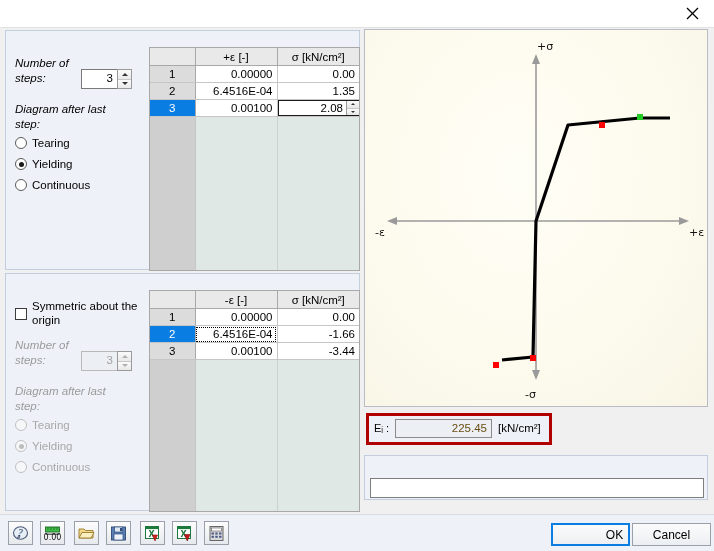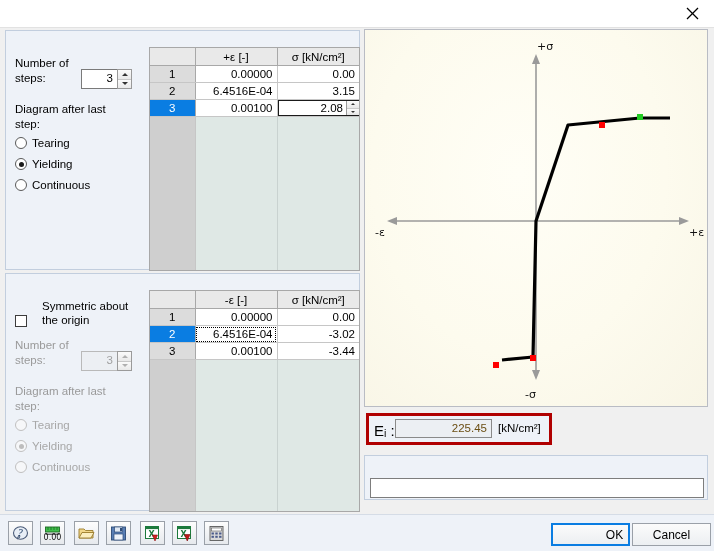--- a/index.html
+++ b/index.html
@@ -66,20 +66,21 @@
     background: #eef2f8;
   }
 
   
   .lbl {
     position: absolute;
     font-size: 11.5px;
     color: #000;
     white-space: nowrap;
     line-height: 13px;
+    font-style: italic;
   }
   .lbl.disabled { color: #9a9a9a; }
 
   
   .spin-wrap {
     position: absolute;
     display: flex;
     height: 20px;
     box-sizing: border-box;
   }
@@ -157,23 +158,22 @@
   }
   .radio-row.disabled .radio-mark { border-color: #c0c0c0; background: #f6f7f9; }
   .radio-row.disabled.checked .radio-mark::after { background: #bdbdbd; }
   .radio-label { font-size: 11.5px; color: #000; }
   .radio-row.disabled .radio-label { color: #a8a8a8; }
 
   
   .check-row {
     position: absolute;
     display: flex;
-    align-items: flex-end;
+    align-items: center;
     cursor: pointer;
-    gap: 10px;
   }
   .check-mark {
     width: 12px; height: 12px;
     border: 1px solid #3c3c3c;
     background: #fff;
     box-sizing: border-box;
     margin-right: 5px;
     margin-top: 1px;
     position: relative;
     flex: none;
@@ -282,21 +282,21 @@
     position: absolute;
     left: 366px; top: 413px;
     width: 186px; height: 32px;
     border: 3px solid #b00000;
     box-sizing: border-box;
     background: #eef2f8;
   }
   #e-label {
     position: absolute;
     left: 374px; top: 422px;
-    font-size: 15px;
+    font-size: 11px;
   }
   #e-input {
     position: absolute;
     left: 395px; top: 419px;
     width: 97px; height: 19px;
     background: #eceff3;
     border: 1px solid #8a8a8a;
     box-sizing: border-box;
     text-align: right;
     padding: 2px 4px 0 0;
@@ -422,21 +422,21 @@
         </thead>
         <tbody>
           <tr>
             <td class="rowhdr">1</td>
             <td>0.00000</td>
             <td style="border-right:none">0.00</td>
           </tr>
           <tr>
             <td class="rowhdr">2</td>
             <td>6.4516E-04</td>
-            <td style="border-right:none">3.15</td>
+            <td style="border-right:none">1.35</td>
           </tr>
           <tr class="sel">
             <td class="rowhdr">3</td>
             <td>0.00100</td>
             <td style="border-right:none; padding:0">
               <div class="cell-spin">
                 <span class="cs-val">2.08</span>
                 <span class="cs-btns">
                   <div>
                       <span class="mini-up"></span>
@@ -515,21 +515,21 @@
         </thead>
         <tbody>
           <tr>
             <td class="rowhdr">1</td>
             <td>0.00000</td>
             <td style="border-right:none">0.00</td>
           </tr>
           <tr class="sel">
             <td class="rowhdr">2</td>
             <td class="cell-focus-dotted">6.4516E-04</td>
-            <td style="border-right:none">-3.02</td>
+            <td style="border-right:none">-1.66</td>
           </tr>
           <tr>
             <td class="rowhdr">3</td>
             <td>0.00100</td>
             <td style="border-right:none">-3.44</td>
           </tr>
           <tr>
             <td class="emptyhdr" style="height:153px"></td>
             <td class="emptycell"></td>
             <td class="emptycell" style="border-right:none"></td>

